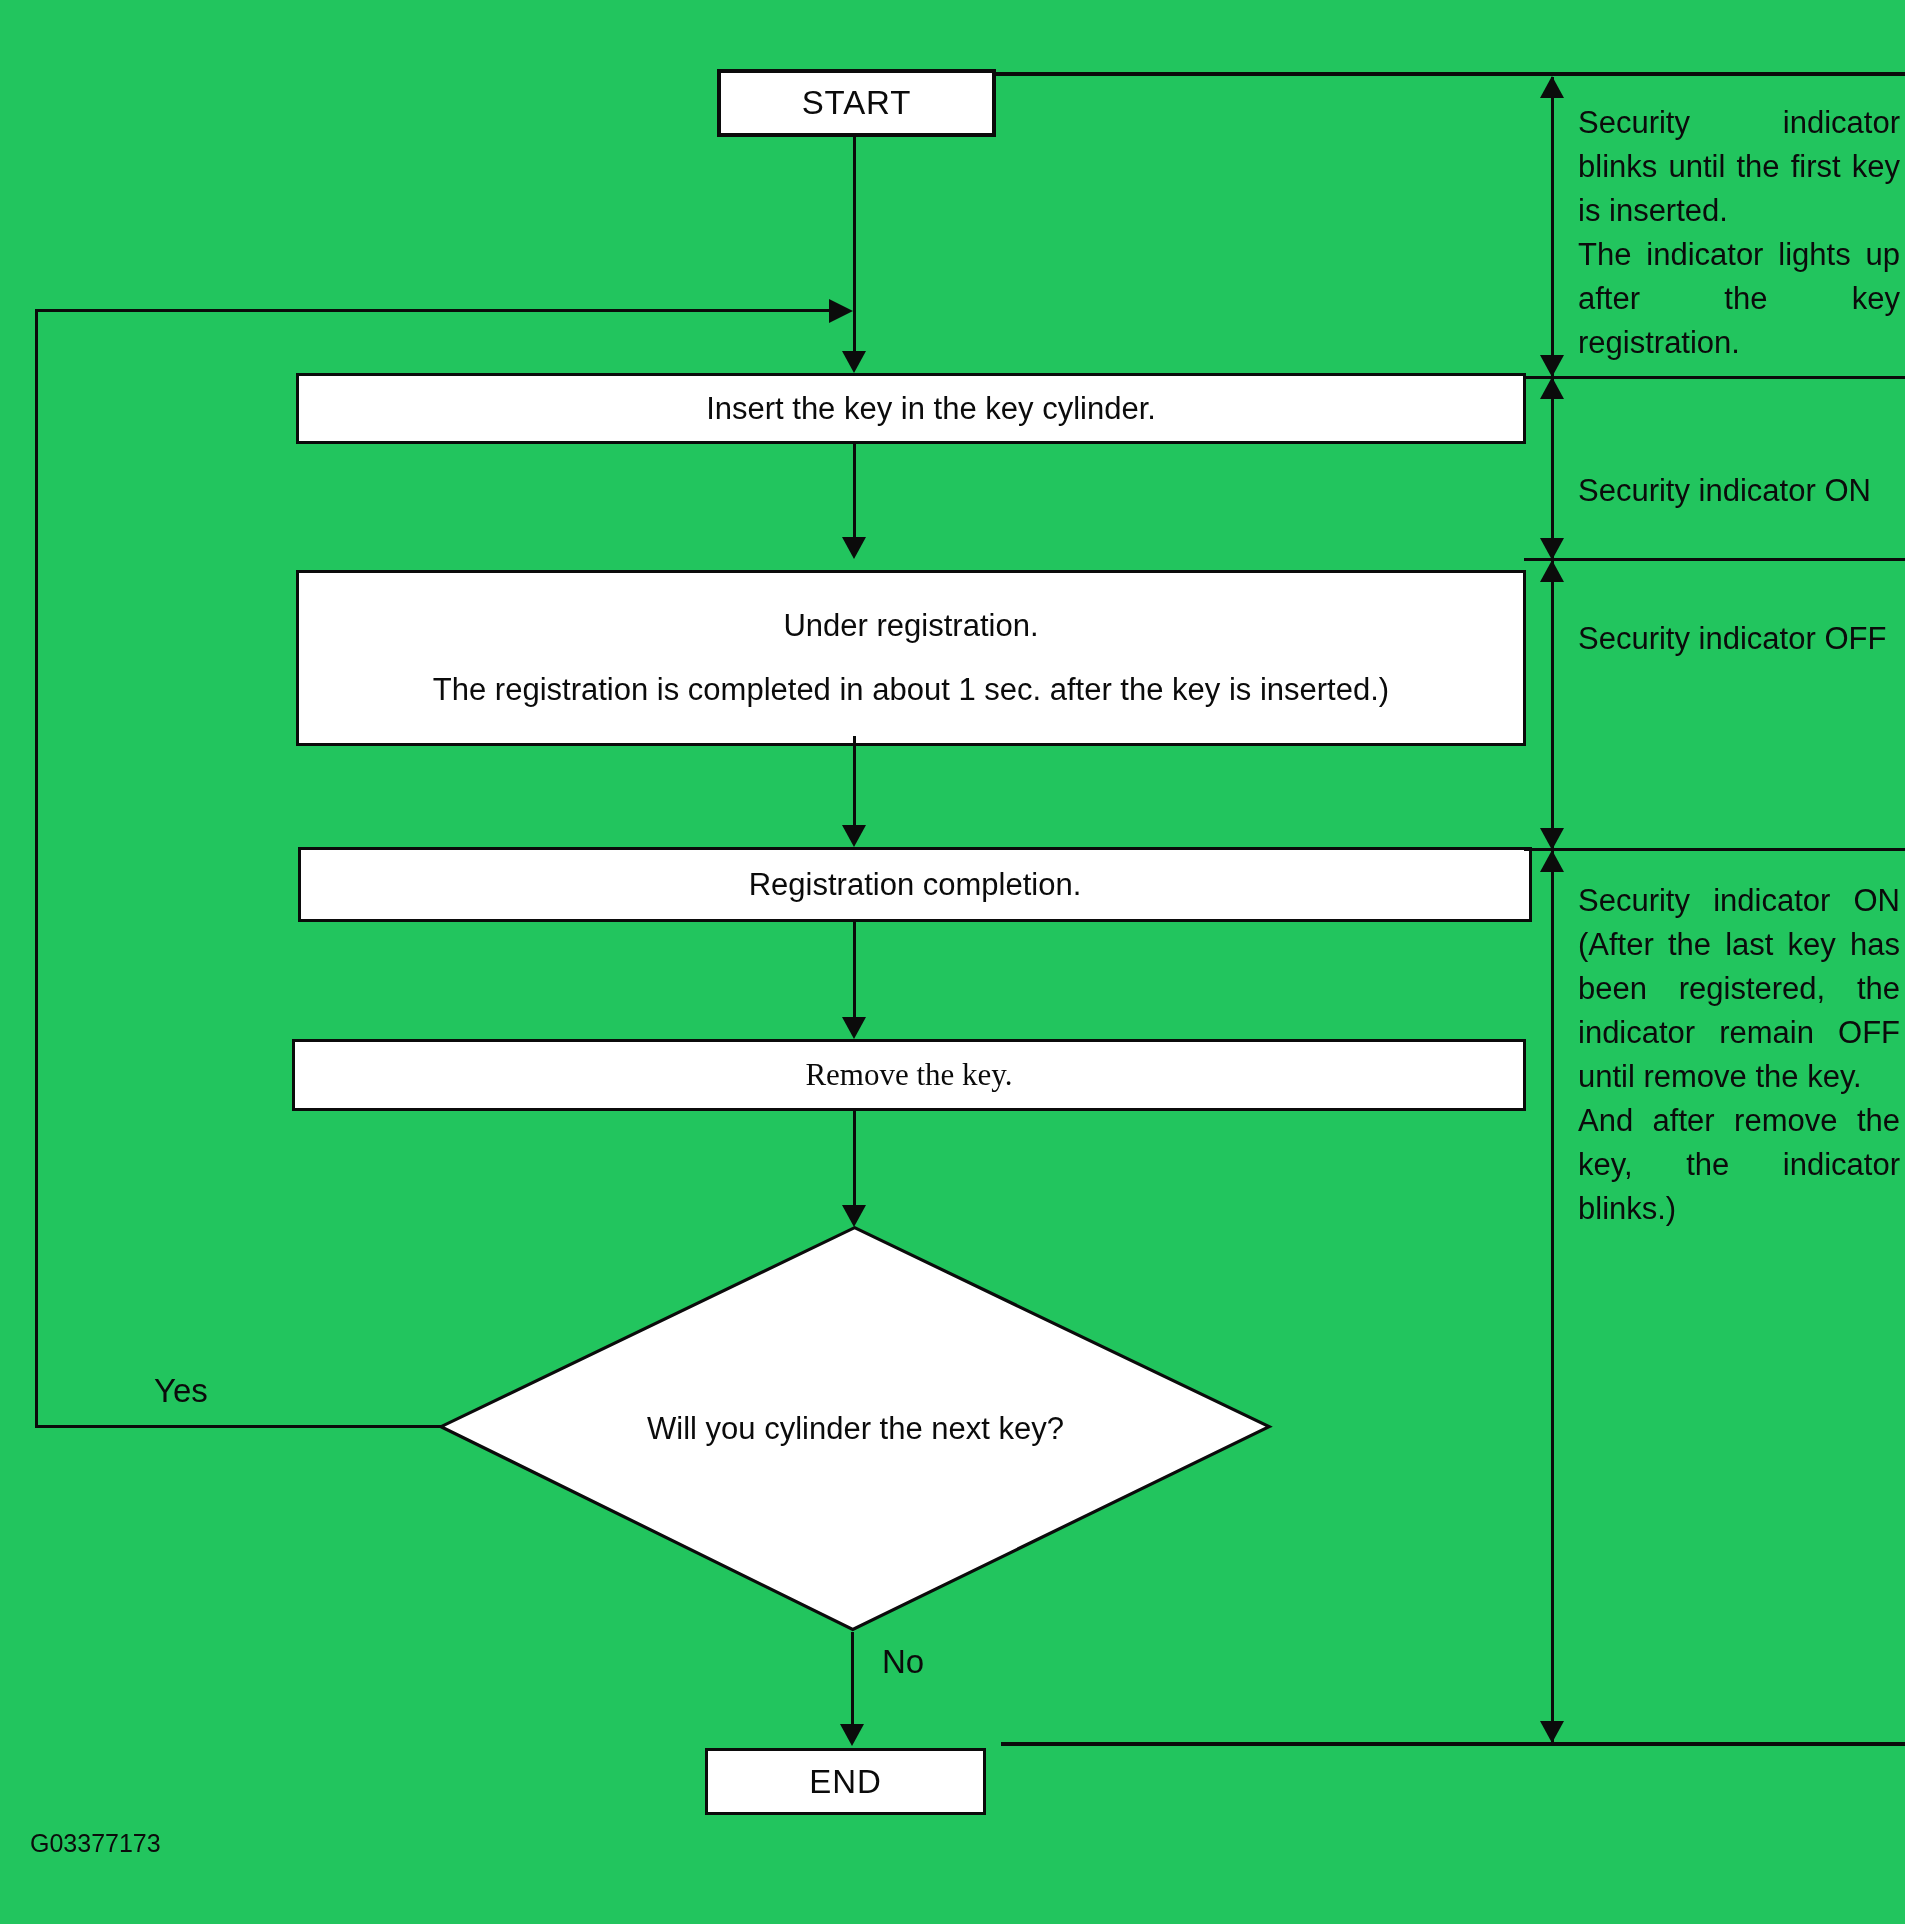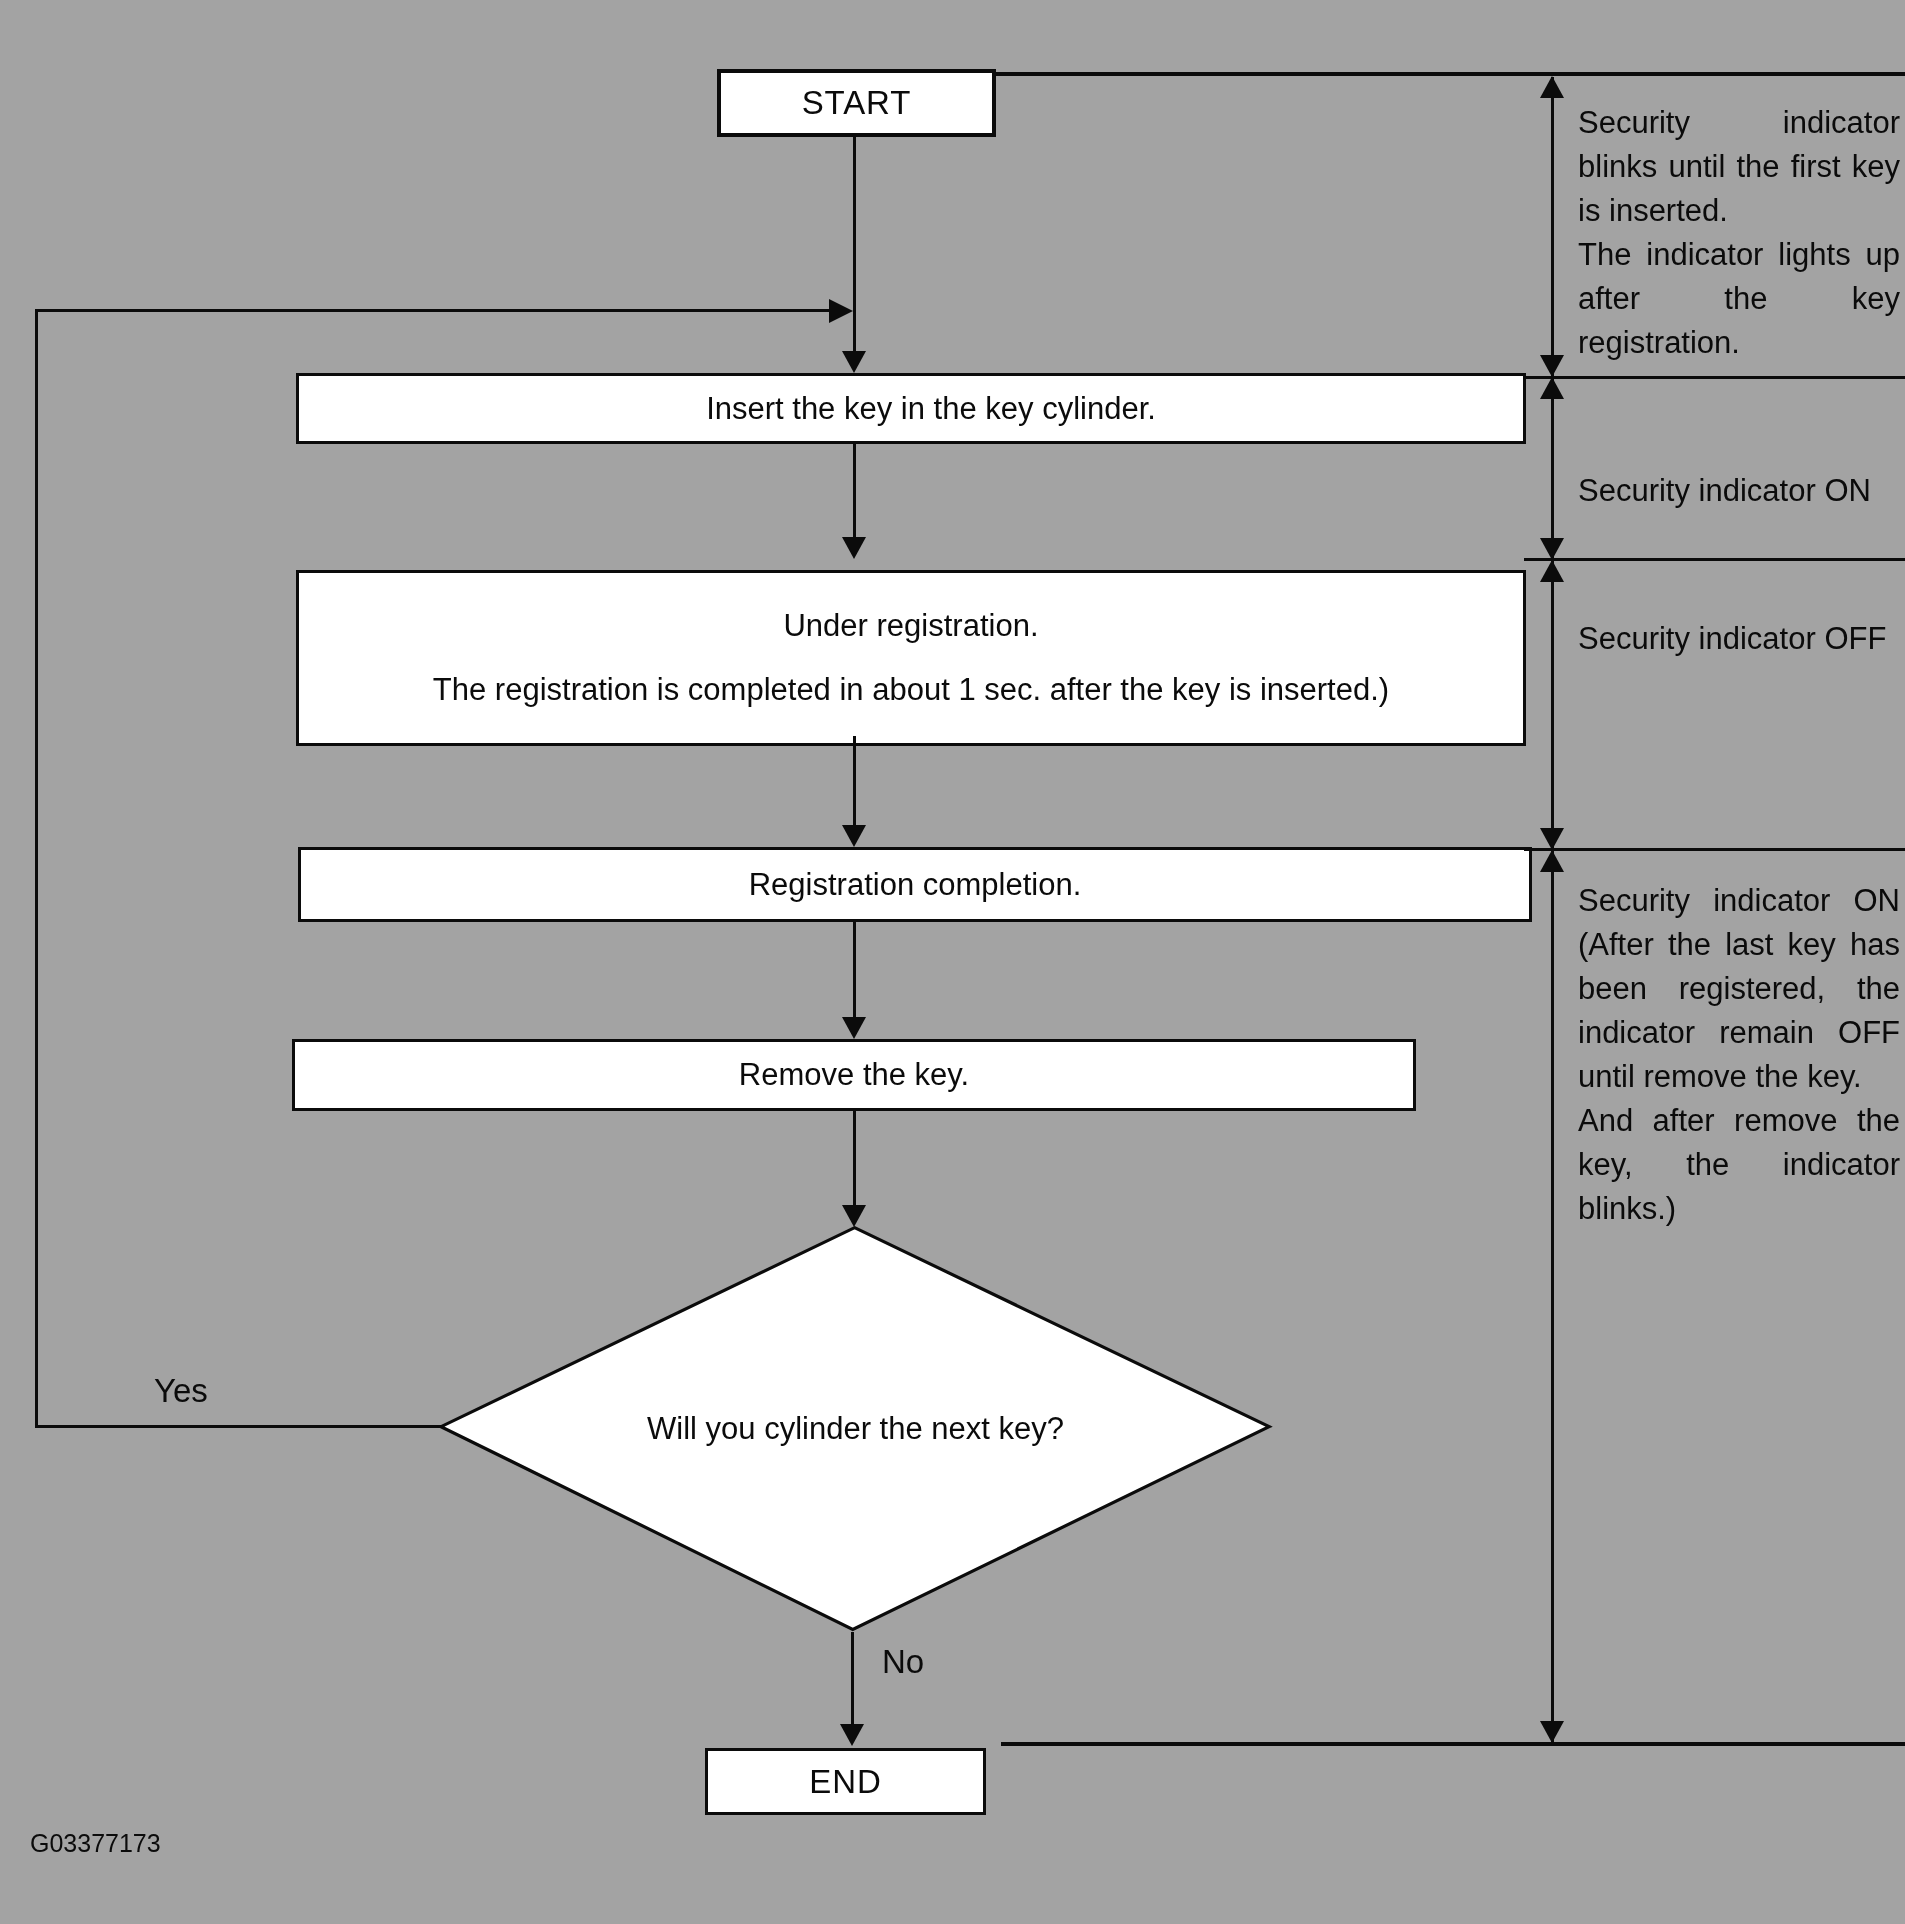--- a/index.html
+++ b/index.html
@@ -1,20 +1,20 @@
 <!DOCTYPE html>
 <html style="font-size:14.6px"><head>
 <meta charset="utf-8">
 <style>
   html,body{margin:0;padding:0;background:#fff;}
   #canvas{
     position:relative;
     width:1905px;
     height:1924px;
-    background:#a3a3a3;
+    background:#22c55e;
     font-family:"Liberation Sans", sans-serif;
     color:#0b0b0b;
     overflow:hidden;
   }
   .line{position:absolute;background:#0b0b0b;}
   .box{
     position:absolute;
     border:3.7px solid #0b0b0b;
     background:#fff;
     box-sizing:border-box;
@@ -83,21 +83,21 @@
   <div class="line" style="left:853px;top:736px;width:2.7px;height:91px;"></div>
   <div class="ah ah-down" style="left:842px;top:825px;"></div>
 
   <div class="box" style="left:292px;top:847px;width:1234px;height:75px;margin-left:6px;">
     <span>Registration completion.</span>
   </div>
 
   <div class="line" style="left:853px;top:922px;width:2.7px;height:97px;"></div>
   <div class="ah ah-down" style="left:842px;top:1017px;"></div>
 
-  <div class="box" style="left:292px;top:1039px;width:1124px;height:72px;">
+  <div class="box" style="left:292px;top:1039px;width:1234px;height:72px;font-family:Liberation Serif, serif;">
     <span>Remove the key.</span>
   </div>
 
   <div class="line" style="left:853px;top:1111px;width:2.7px;height:96px;"></div>
   <div class="ah ah-down" style="left:842px;top:1205px;"></div>
 
   <div class="diamond-wrap">
     <svg width="837" height="409" viewBox="0 0 916 448">
       <polygon points="457,4 911,222 455,444 4,222" fill="#ffffff" stroke="#0b0b0b" stroke-width="3.5"></polygon>
     </svg>

